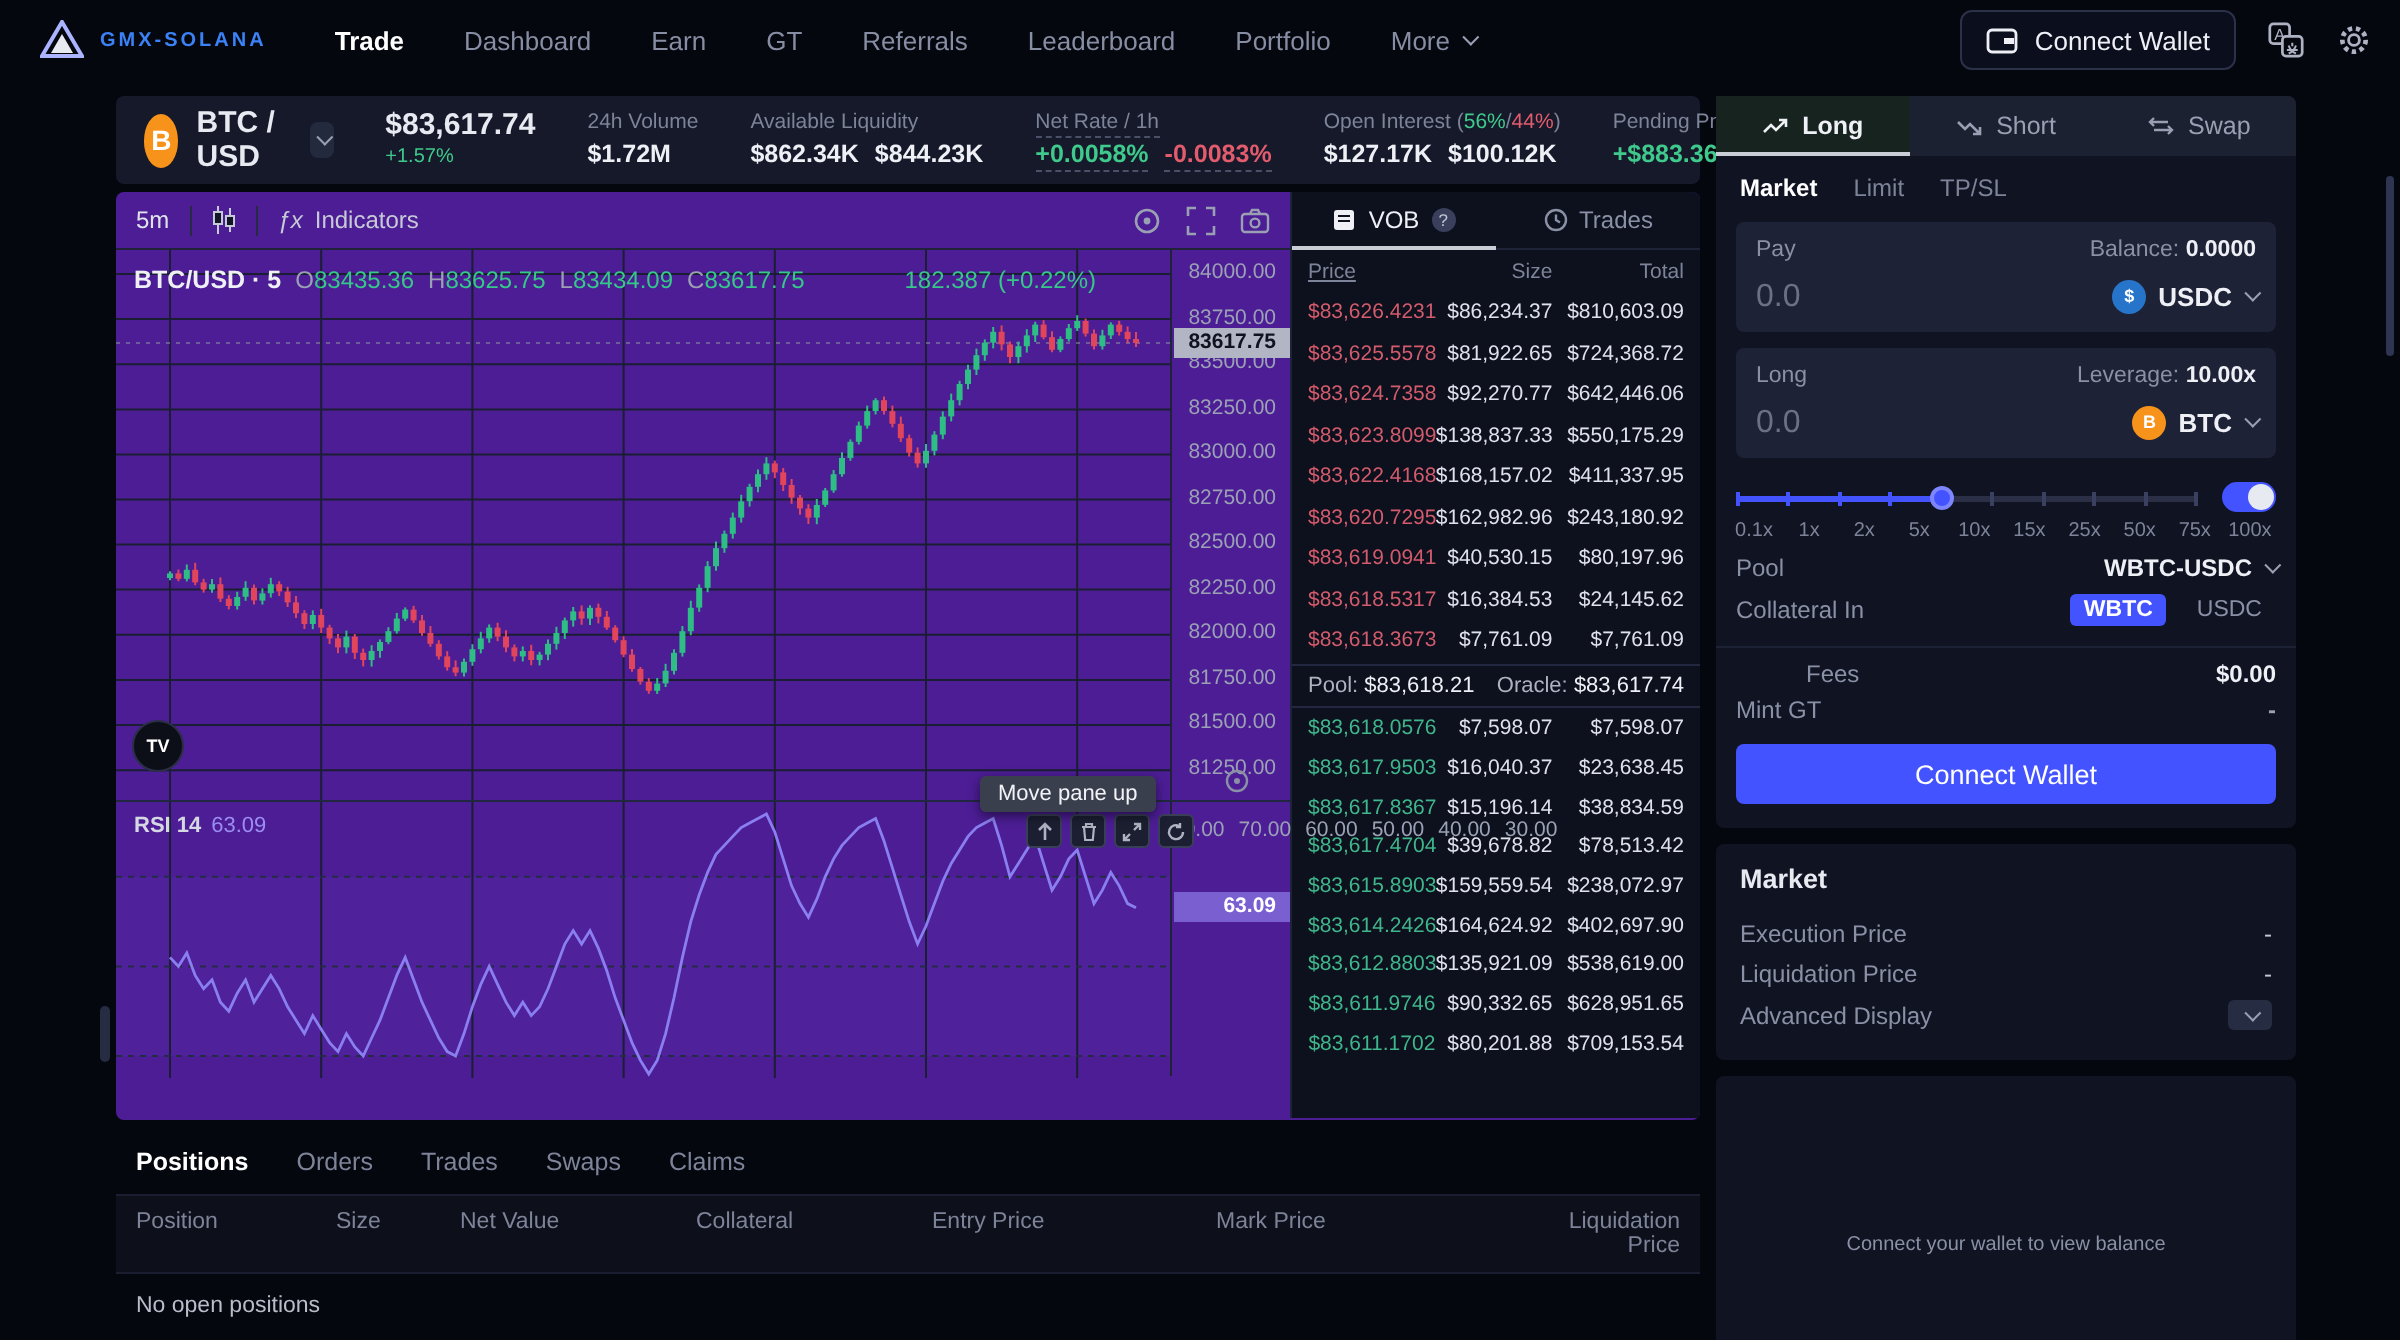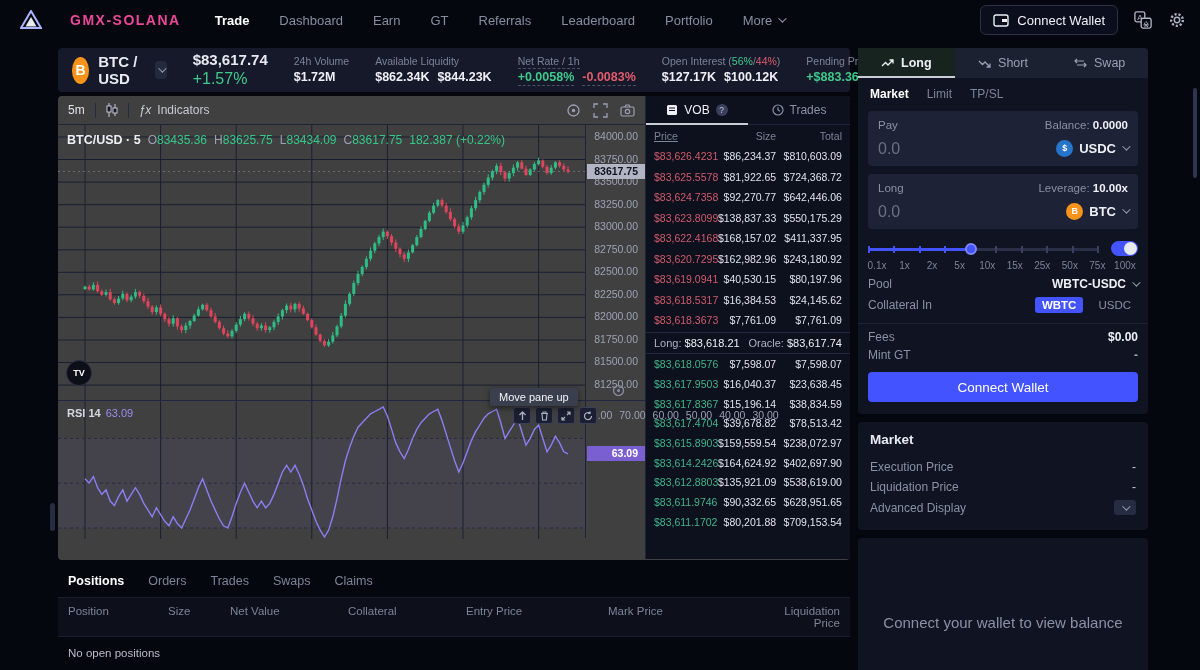--- a/index.html
+++ b/index.html
@@ -3,21 +3,21 @@
 <meta charset="utf-8">
 <style>
   * { margin:0; padding:0; box-sizing:border-box; }
   html,body { width:1200px; height:670px; overflow:hidden; background:#05070f;
     font-family:"Liberation Sans","DejaVu Sans",sans-serif; color:#e8eaf2; }
   #stage { position:relative; width:1200px; height:670px; }
 
   
   .topnav { position:absolute; left:0; top:0; width:1200px; height:40px; display:flex; align-items:center; padding:0 14px; }
   .brand { display:flex; align-items:center; gap:8px; margin-left:6px; }
-  .brand-name { font-weight:bold; font-size:14px; letter-spacing:1.5px; color:#ec4899;margin-left:20px; }
+  .brand-name { font-weight:bold; font-size:10px; letter-spacing:1.5px; color:#3b82f6; }
   .nav-items { display:flex; align-items:center; gap:30px; margin-left:34px; }
   .nav-item { font-size:13px; color:#878da2; cursor:pointer; }
   .nav-item.active { color:#ffffff; font-weight:bold; }
   .nav-more { display:flex; align-items:center; gap:6px; font-size:13px; color:#878da2; margin-left:30px; }
   .topnav-right { margin-left:auto; display:flex; align-items:center; gap:16px; }
   .btn-wallet-top { display:flex; align-items:center; gap:8px; height:30px; padding:0 12px;
     border:1px solid #2c3149; border-radius:6px; background:#0b0e1c; font-size:13px; color:#eef0f6; cursor:pointer; }
   .icon-btn { width:18px; height:18px; color:#aeb3c4; cursor:pointer; }
 
   .chev { display:inline-block; width:6px; height:6px; border-right:1.6px solid #9aa0b4; border-bottom:1.6px solid #9aa0b4; transform:rotate(45deg) translateY(-2px); }
@@ -25,30 +25,30 @@
   
   .mkt-header { position:absolute; left:58px; top:48px; width:792px; height:44px; background:#151929;
     border-radius:4px; display:flex; align-items:center; padding:0 14px; gap:26px; }
   .pair { display:flex; align-items:center; gap:9px; cursor:pointer; }
   .coin { border-radius:50%; background:#f7931a; color:#fff; font-weight:bold; display:flex; align-items:center; justify-content:center; }
   .coin.btc-lg { width:27px; height:27px; font-size:14px; }
   .pair-name { font-size:15px; font-weight:bold; }
   .pair-chev { width:18px; height:18px; background:#242a3e; border-radius:4px; display:flex; align-items:center; justify-content:center; }
   .px-block { line-height:1.25; }
   .px { font-size:15px; font-weight:bold; }
-  .px-chg { font-size:16px; color:#3fc98c; }
+  .px-chg { font-size:10px; color:#3fc98c; }
   .stat { line-height:1.4; white-space:nowrap; }
   .stat .lbl { font-size:10.5px; color:#7d8398; }
   .stat .val { font-size:12.5px; font-weight:bold; color:#eef0f6; }
   .dashed { border-bottom:1px dashed #4a5068; padding-bottom:1px; }
   .grn { color:#3fc98c; } .red { color:#e25c6e; }
   .gap8 { display:inline-block; width:8px; }
 
   
-  .main-panel { position:absolute; left:58px; top:96px; width:792px; height:464px; background:#404040; border-radius:4px; overflow:hidden; }
+  .main-panel { position:absolute; left:58px; top:96px; width:792px; height:464px; background:#4c1d95; border-radius:4px; overflow:hidden; }
   .panel-header { height:29px; border-bottom:1px solid #1e2337; display:flex; }
   .tv-toolbar { width:587px; display:flex; align-items:center; padding:0 10px; gap:10px; }
   .tv-int { font-size:12px; color:#dfe2ec; cursor:pointer; }
   .tb-sep { width:1px; height:15px; background:#262b42; }
   .tv-ind { display:flex; align-items:center; gap:6px; font-size:12px; color:#c6cad6; cursor:pointer; }
   .fx { font-size:12px; font-style:italic; color:#c6cad6; }
   .tv-right { margin-left:auto; display:flex; align-items:center; gap:12px; color:#9aa0b4; }
   .tv-right svg { cursor:pointer; }
   .ob-tabs { width:205px; border-left:1px solid #1e2337; display:flex; background:#0d101d; }
   .ob-tab { flex:1; display:flex; align-items:center; justify-content:center; gap:6px; font-size:12px; color:#8a90a5; cursor:pointer; position:relative; }
@@ -74,21 +74,21 @@
     font-size:10.5px; font-weight:bold; text-align:right; padding:1px 7px 0 0; }
   .raxis-labels { position:absolute; right:0; top:8px; height:126px; width:100%; display:flex; flex-direction:row; justify-content:space-between; }
   .rsi-tag { position:absolute; right:0; left:1px; top:45px; height:15px; background:#7a5fd0; color:#fff;
     font-size:10.5px; font-weight:bold; text-align:right; padding:1px 7px 0 0; }
   .pane-gear { position:absolute; right:20px; bottom:3px; color:#8a90a5; }
 
   .legend { position:absolute; left:9px; top:8px; display:flex; align-items:center; gap:7px; font-size:12px; }
   .legend-title { color:#eef0f6; font-size:12.5px; font-weight:bold; }
   .ohlc { display:flex; gap:7px; }
   .ohlc .k { color:#9aa0b4; } .ohlc .v { color:#35c889; }
-  .legend-chg { color:#35c889; }
+  .legend-chg { color:#35c889;margin-left:43px; }
 
   .rsi-area { position:relative; width:587px; height:138px; border-top:1px solid #222741; }
   #rsi-svg { position:absolute; left:0; top:0; }
   .rsi-label { position:absolute; left:9px; top:6px; font-size:11px; display:flex; gap:5px; }
   .rsi-name { color:#d5d8e2; font-weight:bold; }
   .rsi-val { color:#9b8df2; }
 
   .pane-tooltip { position:absolute; left:432px; top:-13px; background:#3a3f4d; color:#f2f3f8; font-size:11px;
     padding:3px 9px; border-radius:3px; z-index:5; box-shadow:0 2px 6px rgba(0,0,0,.5); }
   .pane-btns { position:absolute; left:455px; top:6px; display:flex; gap:4px; z-index:4; }
@@ -102,21 +102,21 @@
   .time-gear { position:absolute; right:20px; top:4px; color:#8a90a5; }
 
   
   .orderbook { width:205px; border-left:1px solid #1e2337; background:#0d101d; font-size:10.5px; display:flex; flex-direction:column; }
   .ob-cols { display:flex; padding:5px 8px 4px 8px; color:#7d8398; }
   .ob-cols span:nth-child(1){ width:34%; text-align:left;text-decoration:underline; }
   .ob-cols span:nth-child(2){ width:31%; text-align:right; }
   .ob-cols span:nth-child(3){ width:35%; text-align:right; }
   .ob-row { display:flex; align-items:center; height:20.5px; padding:0 8px; cursor:pointer; }
   .bids .ob-row { height:19.7px; }
-  .ob-row span:nth-child(1){ width:34%; text-align:left; }
+  .ob-row span:nth-child(1){ width:34%; text-align:center; }
   .ob-row span:nth-child(2){ width:31%; text-align:right; color:#dfe2ec; }
   .ob-row span:nth-child(3){ width:35%; text-align:right; color:#dfe2ec; }
   .asks .ob-price { color:#d25b6c; }
   .bids .ob-price { color:#3fb68b; }
   .ob-mid { display:flex; justify-content:space-between; align-items:center; height:22px; margin:1px 0;
     padding:0 8px; border-top:1px solid #232840; border-bottom:1px solid #232840; font-size:11px; }
   .ob-mid .m-lbl { color:#aeb3c2; } .ob-mid .m-val { color:#eef0f6; }
 
   
   .bottom { position:absolute; left:58px; top:566px; width:792px; }
@@ -176,21 +176,21 @@
   .fees-block { margin-top:10px; border-top:1px solid #1c2134; padding-top:4px; }
   .btn-primary { display:block; margin:10px 10px 12px 10px; height:30px; width:270px; background:#4353ff;
     border:none; border-radius:4px; color:#fff; font-size:13.5px; cursor:pointer; font-family:inherit; }
   .mi-card { padding:10px 12px 12px 12px; }
   .mi-title { font-size:13.5px; font-weight:bold; margin-bottom:10px; }
   .mi-row { display:flex; justify-content:space-between; align-items:center; padding:3px 0; }
   .mi-row .k { font-size:12px; color:#8a90a5; }
   .mi-row .v { font-size:12px; color:#c6cad6; }
   .mi-chevbox { width:22px; height:15px; background:#262c42; border-radius:3px; display:flex; align-items:center; justify-content:center; cursor:pointer; }
   .bal-card { height:168px; display:flex; align-items:center; justify-content:center; }
-  .bal-note { font-size:15px; color:#8a90a5; }
+  .bal-note { font-size:10px; color:#8a90a5; }
 
   .left-pill { position:absolute; left:50px; top:503px; width:5px; height:28px; border-radius:3px; background:#262c42; }
   .page-scroll { position:absolute; left:1193px; top:88px; width:4px; height:90px; border-radius:2px; background:#2e3552; }
 
   .tv-logo { position:absolute; left:8px; bottom:14px; width:26px; height:26px; border-radius:50%;
     background:#0c0e18; border:1px solid #2a2f45; color:#fff; display:flex; align-items:center; justify-content:center;
     font-size:9px; font-weight:bold; z-index:3; }
 </style>
 </head>
 <body>
@@ -738,21 +738,21 @@
             </div>
 
             <div class="ob-row">
               <span class="ob-price">$83,618.3673</span>
               <span>$7,761.09</span>
               <span>$7,761.09</span>
             </div>
 
         </div>
         <div class="ob-mid">
-          <span><span class="m-lbl">Long:</span> <span class="m-val">$83,618.21</span></span>
+          <span><span class="m-lbl">Pool:</span> <span class="m-val">$83,618.21</span></span>
           <span><span class="m-lbl">Oracle:</span> <span class="m-val">$83,617.74</span></span>
         </div>
         <div class="bids">
 
             <div class="ob-row">
               <span class="ob-price">$83,618.0576</span>
               <span>$7,598.07</span>
               <span>$7,598.07</span>
             </div>
 
@@ -931,21 +931,21 @@
       </div>
       <div class="kv-row">
         <span class="k">Collateral In</span>
         <span class="coll-opts">
           <span class="coll-opt on">WBTC</span>
             <span class="coll-opt">USDC</span>
         </span>
       </div>
 
       <div class="fees-block">
-        <div class="kv-row" style="padding-top:2px;">
+        <div class="kv-row" style="padding-top:2px;margin-left:35px;">
           <span class="k">Fees</span>
           <span class="v">$0.00</span>
         </div>
         <div class="kv-row" style="padding-top:4px;">
           <span class="k">Mint GT</span>
           <span class="v" style="color:#9aa0b4;">-</span>
         </div>
       </div>
       <button class="btn-primary">Connect Wallet</button>
     </div>

